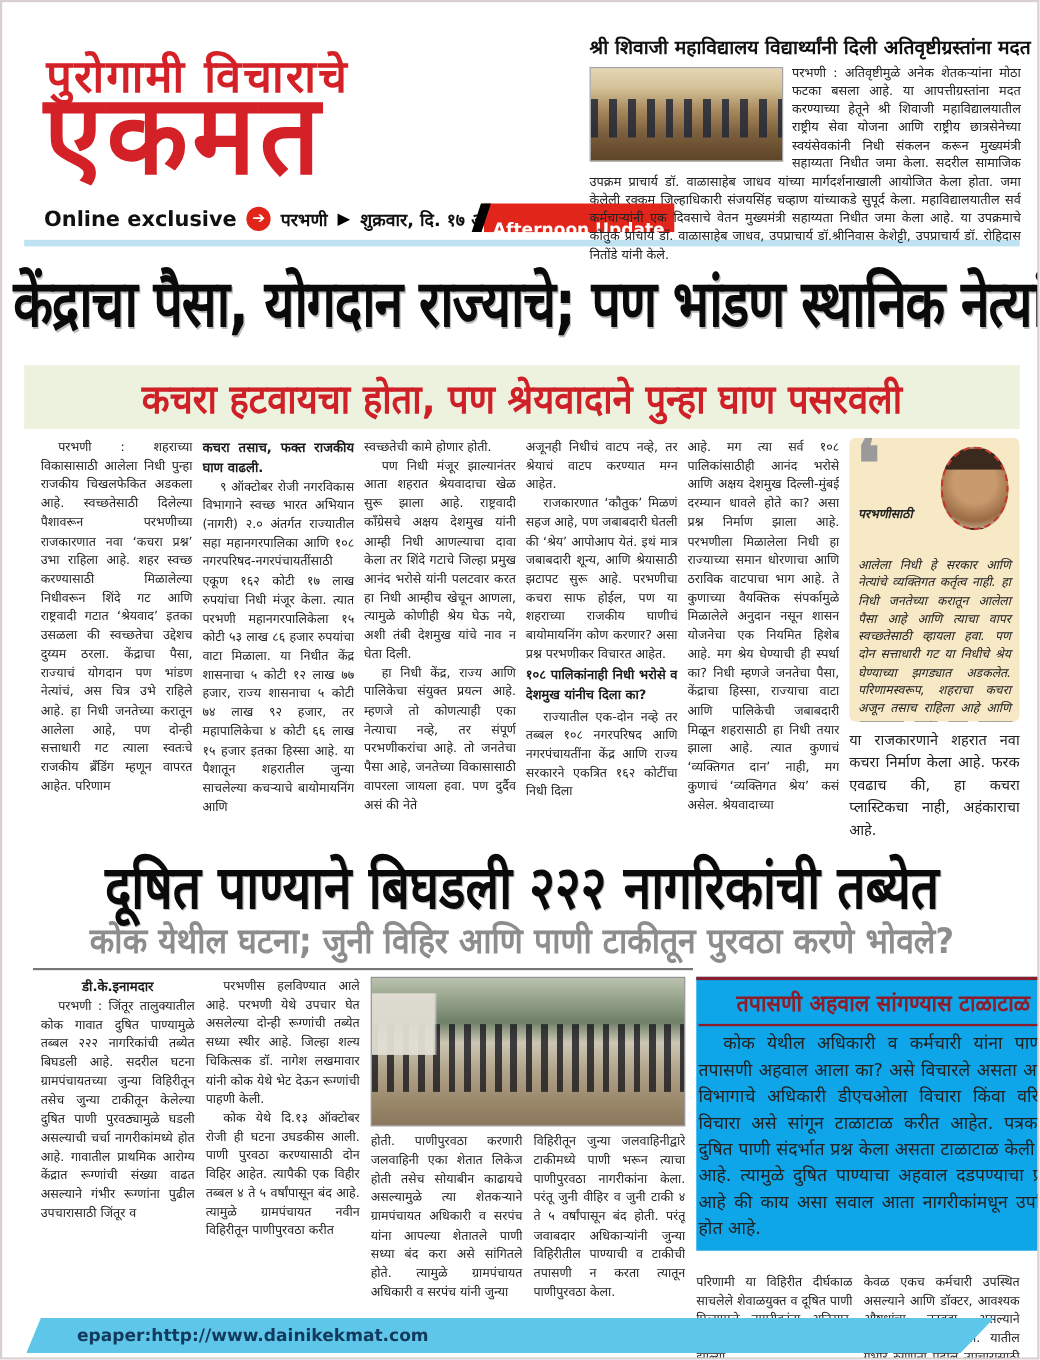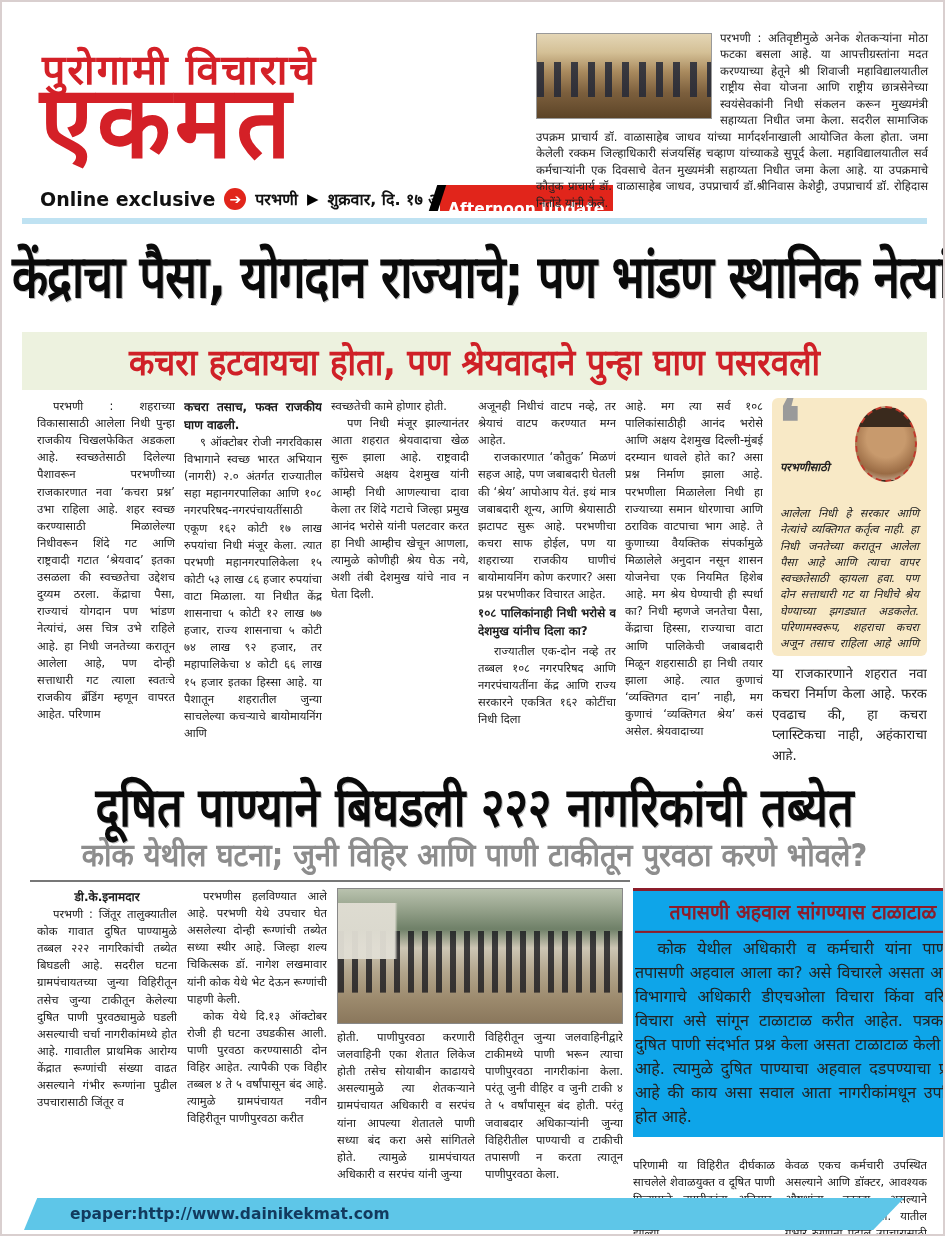--- a/index.html
+++ b/index.html
@@ -159,20 +159,21 @@
     <span class="dl-online">Online exclusive</span>
     <span class="dl-arrow">➔</span>
     <span class="dl-city">परभणी</span>
     <span class="dl-pointer">▶</span>
     <span class="dl-date">शुक्रवार, दि. १७ ऑक्टोबर २०२५</span>
   </div>
   <div id="afternoon-badge">Afternoon Update</div>
   <div id="header-rule"></div>
 
   <div id="top-story">
+    <div id="top-story-headline">श्री शिवाजी महाविद्यालय विद्यार्थ्यांनी दिली अतिवृष्टीग्रस्तांना मदत</div>
     <div id="top-story-body">
       <span id="top-story-photo"></span>
       <span>परभणी : अतिवृष्टीमुळे अनेक शेतकऱ्यांना मोठा फटका बसला आहे. या आपत्तीग्रस्तांना मदत करण्याच्या हेतूने श्री शिवाजी महाविद्यालयातील राष्ट्रीय सेवा योजना आणि राष्ट्रीय छात्रसेनेच्या स्वयंसेवकांनी निधी संकलन करून मुख्यमंत्री सहाय्यता निधीत जमा केला. सदरील सामाजिक उपक्रम प्राचार्य डॉ. वाळासाहेब जाधव यांच्या मार्गदर्शनाखाली आयोजित केला होता. जमा केलेली रक्कम जिल्हाधिकारी संजयसिंह चव्हाण यांच्याकडे सुपूर्द केला. महाविद्यालयातील सर्व कर्मचाऱ्यांनी एक दिवसाचे वेतन मुख्यमंत्री सहाय्यता निधीत जमा केला आहे. या उपक्रमाचे कौतुक प्राचार्य डॉ. वाळासाहेब जाधव, उपप्राचार्य डॉ.श्रीनिवास केशेट्टी, उपप्राचार्य डॉ. रोहिदास नितोंडे यांनी केले.</span>
     </div>
   </div>
 
   <div id="lead-headline">केंद्राचा पैसा, योगदान राज्याचे; पण भांडण स्थानिक नेत्यांचे</div>
   <div id="lead-subheadline-band">
     <div id="lead-subheadline">कचरा हटवायचा होता, पण श्रेयवादाने पुन्हा घाण पसरवली</div>
   </div>
@@ -181,20 +182,21 @@
     <div class="col">
       <p>परभणी : शहराच्या विकासासाठी आलेला निधी पुन्हा राजकीय चिखलफेकित अडकला आहे. स्वच्छतेसाठी दिलेल्या पैशावरून परभणीच्या राजकारणात नवा ‘कचरा प्रश्न’ उभा राहिला आहे. शहर स्वच्छ करण्यासाठी मिळालेल्या निधीवरून शिंदे गट आणि राष्ट्रवादी गटात ‘श्रेयवाद’ इतका उसळला की स्वच्छतेचा उद्देशच दुय्यम ठरला. केंद्राचा पैसा, राज्याचं योगदान पण भांडण नेत्यांचं, अस चित्र उभे राहिले आहे. हा निधी जनतेच्या करातून आलेला आहे, पण दोन्ही सत्ताधारी गट त्याला स्वतःचे राजकीय ब्रँडिंग म्हणून वापरत आहेत. परिणाम</p>
     </div>
     <div class="col">
       <p class="col-lead">कचरा तसाच, फक्त राजकीय घाण वाढली.</p>
       <p>९ ऑक्टोबर रोजी नगरविकास विभागाने स्वच्छ भारत अभियान (नागरी) २.० अंतर्गत राज्यातील सहा महानगरपालिका आणि १०८ नगरपरिषद-नगरपंचायतींसाठी एकूण १६२ कोटी १७ लाख रुपयांचा निधी मंजूर केला. त्यात परभणी महानगरपालिकेला १५ कोटी ५३ लाख ८६ हजार रुपयांचा वाटा मिळाला. या निधीत केंद्र शासनाचा ५ कोटी १२ लाख ७७ हजार, राज्य शासनाचा ५ कोटी ७४ लाख ९२ हजार, तर महापालिकेचा ४ कोटी ६६ लाख १५ हजार इतका हिस्सा आहे. या पैशातून शहरातील जुन्या साचलेल्या कचऱ्याचे बायोमायनिंग आणि</p>
     </div>
     <div class="col">
       <p class="noindent">स्वच्छतेची कामे होणार होती.</p>
       <p>पण निधी मंजूर झाल्यानंतर आता शहरात श्रेयवादाचा खेळ सुरू झाला आहे. राष्ट्रवादी काँग्रेसचे अक्षय देशमुख यांनी आम्ही निधी आणल्याचा दावा केला तर शिंदे गटाचे जिल्हा प्रमुख आनंद भरोसे यांनी पलटवार करत हा निधी आम्हीच खेचून आणला, त्यामुळे कोणीही श्रेय घेऊ नये, अशी तंबी देशमुख यांचे नाव न घेता दिली.</p>
+      <p>हा निधी केंद्र, राज्य आणि पालिकेचा संयुक्त प्रयत्न आहे. म्हणजे तो कोणत्याही एका नेत्याचा नव्हे, तर संपूर्ण परभणीकरांचा आहे. तो जनतेचा पैसा आहे, जनतेच्या विकासासाठी वापरला जायला हवा. पण दुर्दैव असं की नेते</p>
     </div>
     <div class="col">
       <p class="noindent">अजूनही निधीचं वाटप नव्हे, तर श्रेयाचं वाटप करण्यात मग्न आहेत.</p>
       <p>राजकारणात ‘कौतुक’ मिळणं सहज आहे, पण जबाबदारी घेतली की ‘श्रेय’ आपोआप येतं. इथं मात्र जबाबदारी शून्य, आणि श्रेयासाठी झटापट सुरू आहे. परभणीचा कचरा साफ होईल, पण या शहराच्या राजकीय घाणीचं बायोमायनिंग कोण करणार? असा प्रश्न परभणीकर विचारत आहेत.</p>
       <p class="col-subhead">१०८ पालिकांनाही निधी भरोसे व देशमुख यांनीच दिला का?</p>
       <p>राज्यातील एक-दोन नव्हे तर तब्बल १०८ नगरपरिषद आणि नगरपंचायतींना केंद्र आणि राज्य सरकारने एकत्रित १६२ कोटींचा निधी दिला</p>
     </div>
     <div class="col">
       <p class="noindent">आहे. मग त्या सर्व १०८ पालिकांसाठीही आनंद भरोसे आणि अक्षय देशमुख दिल्ली-मुंबई दरम्यान धावले होते का? असा प्रश्न निर्माण झाला आहे. परभणीला मिळालेला निधी हा राज्याच्या समान धोरणाचा आणि ठराविक वाटपाचा भाग आहे. ते कुणाच्या वैयक्तिक संपर्कामुळे मिळालेले अनुदान नसून शासन योजनेचा एक नियमित हिशेब आहे. मग श्रेय घेण्याची ही स्पर्धा का? निधी म्हणजे जनतेचा पैसा, केंद्राचा हिस्सा, राज्याचा वाटा आणि पालिकेची जबाबदारी मिळून शहरासाठी हा निधी तयार झाला आहे. त्यात कुणाचं ‘व्यक्तिगत दान’ नाही, मग कुणाचं ‘व्यक्तिगत श्रेय’ कसं असेल. श्रेयवादाच्या</p>
     </div>

